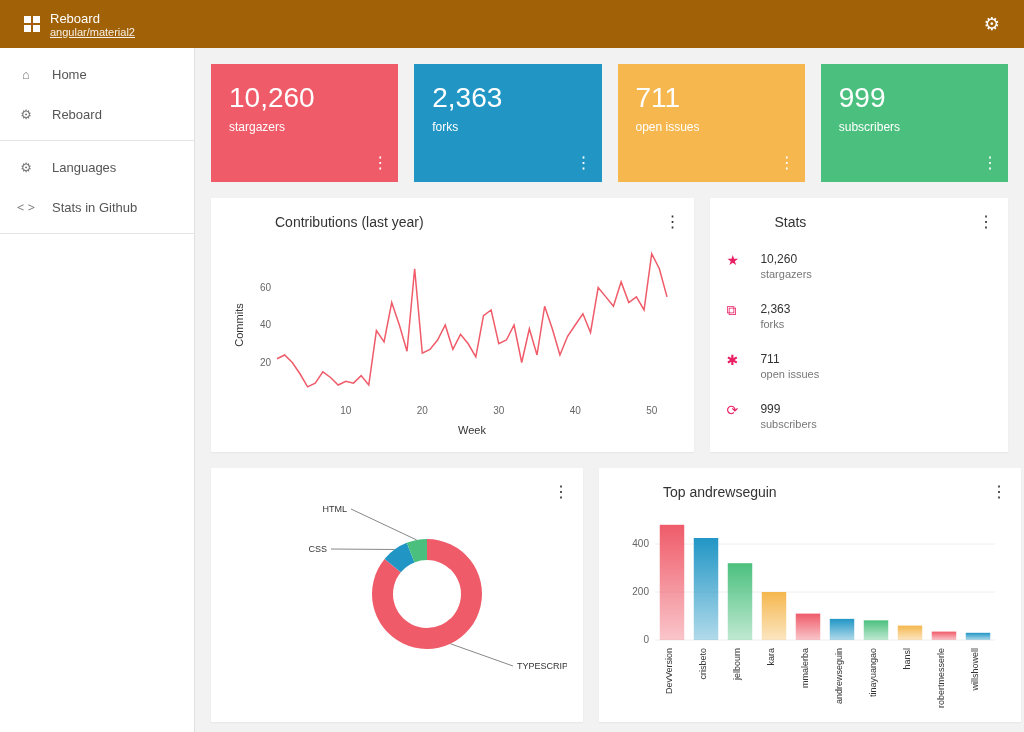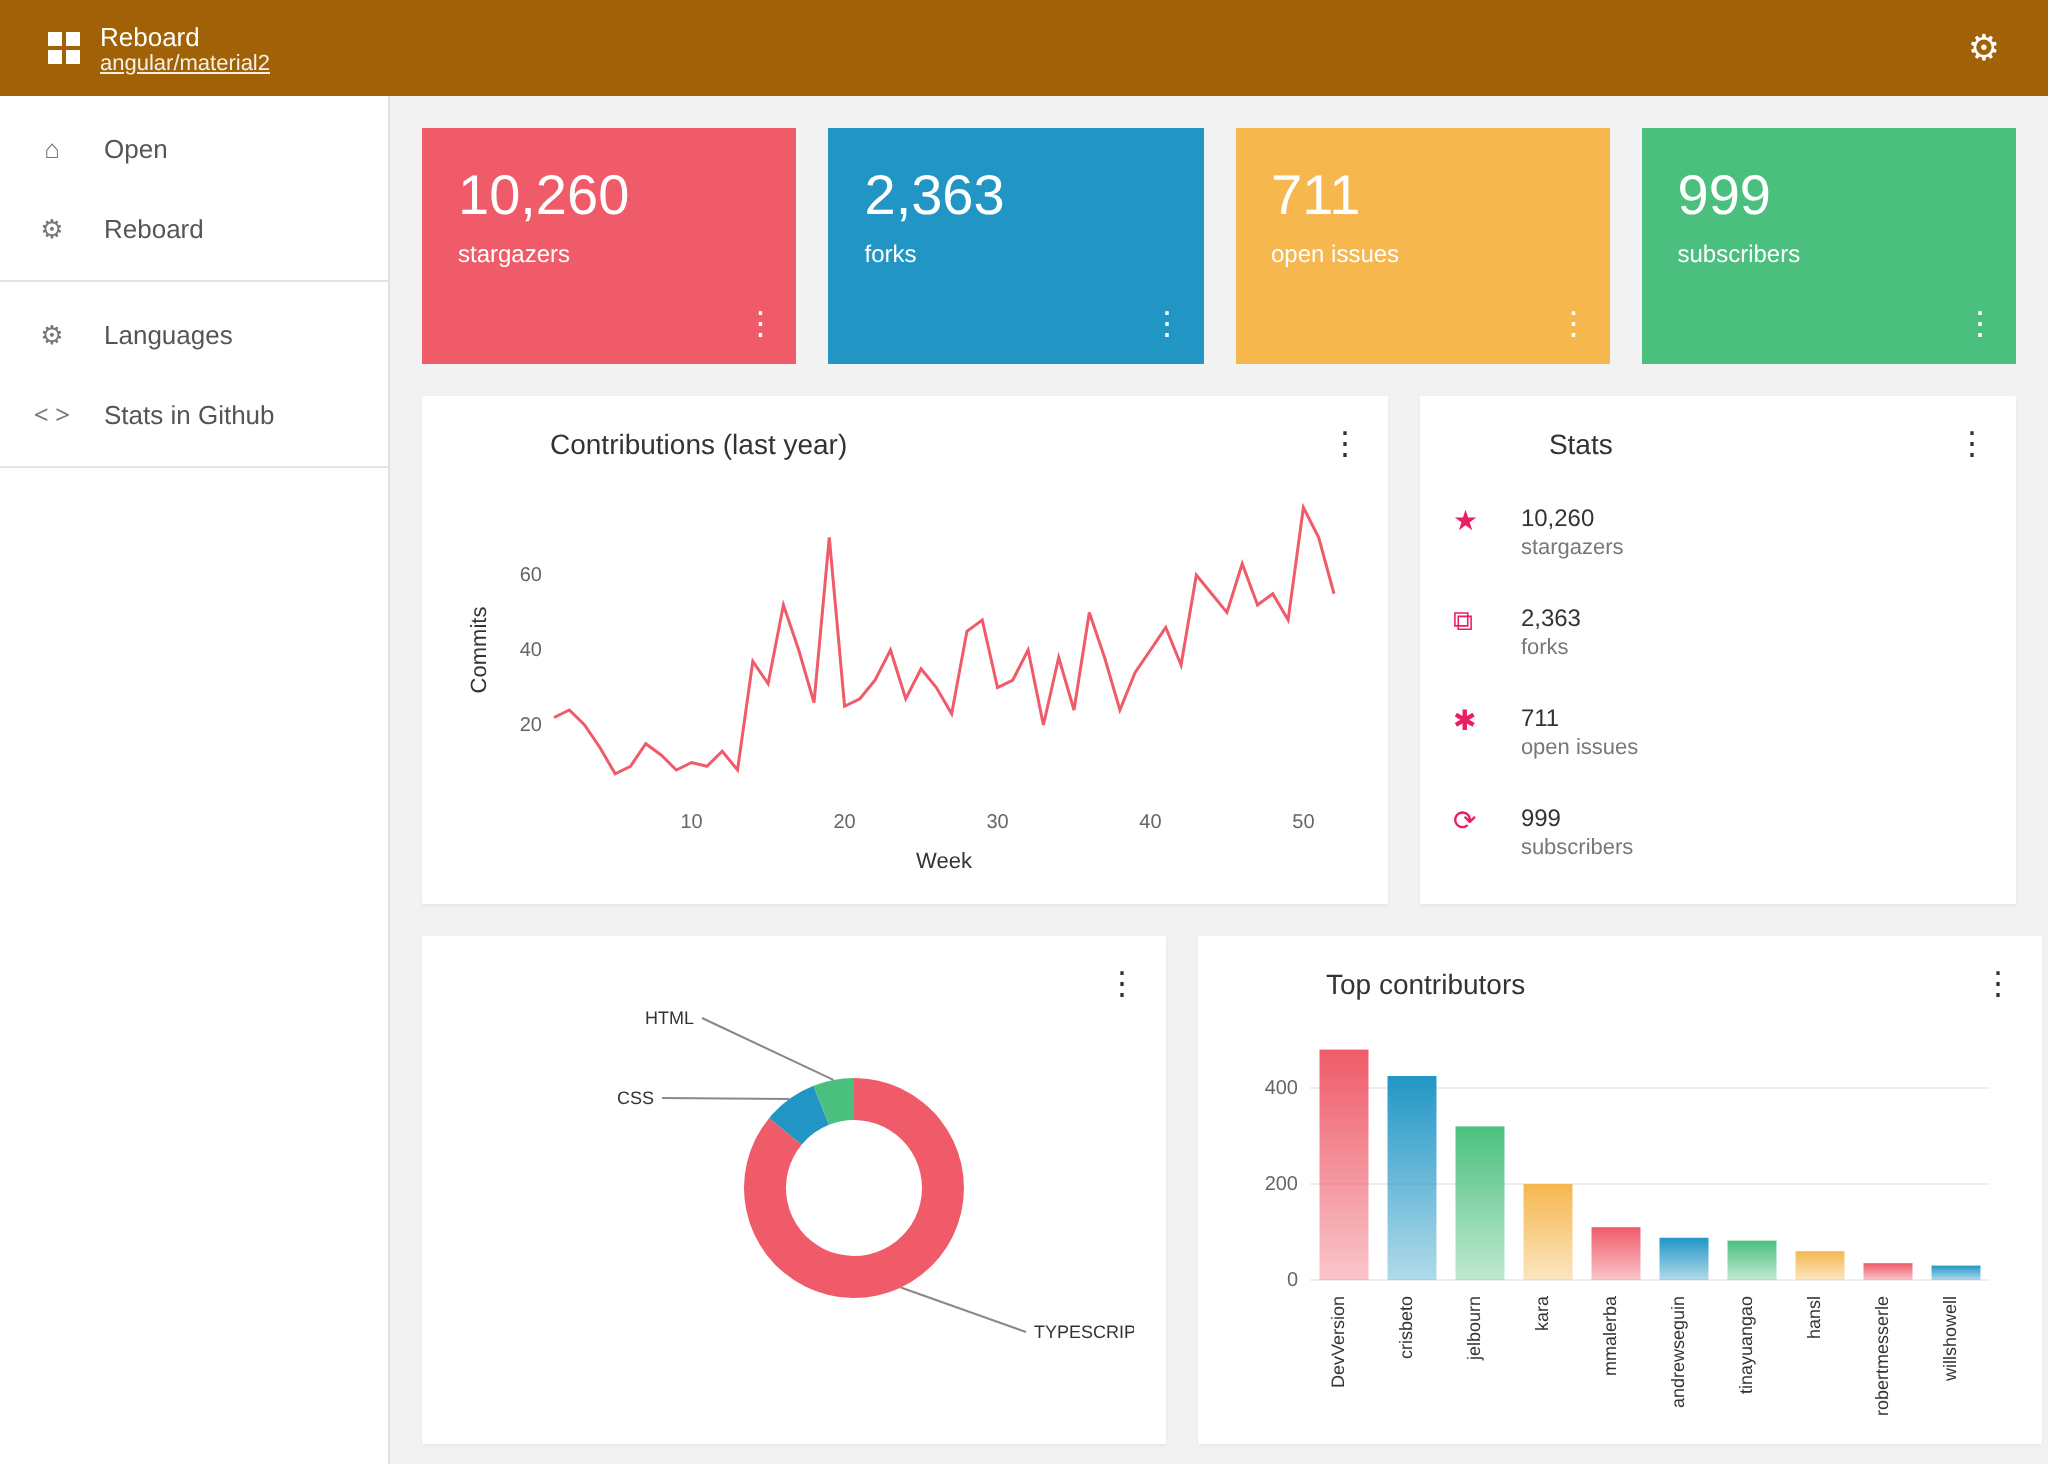--- a/index.html
+++ b/index.html
@@ -74,21 +74,21 @@
   </div>
   <div class="spacer"></div>
   <div class="gear">⚙</div>
 </div>
 
 <div class="layout">
   <div class="sidebar">
     <div class="side-group side-divider">
       <div class="side-item">
         <span class="icon">⌂</span>
-        <span>Open</span>
+        <span>Home</span>
       </div>
       <div class="side-item">
         <span class="icon">⚙</span>
         <span>Reboard</span>
       </div>
     </div>
     <div class="side-group side-divider">
       <div class="side-item">
         <span class="icon">⚙</span>
         <span>Languages</span>
@@ -187,21 +187,21 @@
             <path d="M179.7531496023427 58.86229327614619 A55 55 0 0 1 199.99999999999994 55 L199.99999999999997 76 A34 34 0 0 0 187.48376520872094 78.38759947979946 Z" fill="#4bc07e"></path>
             <line class="legend-line" x1="189.6940276977851" y1="55.974201209922136" x2="124" y2="25"></line>
             <text class="legend-text" x="120" y="28" text-anchor="end">HTML</text>
             <line class="legend-line" x1="167.67181112391398" y1="65.50406530937789" x2="104" y2="65"></line>
             <text class="legend-text" x="100" y="68" text-anchor="end">CSS</text>
             <line class="legend-line" x1="223.41786103607902" y1="159.76548788563107" x2="286" y2="182"></line>
             <text class="legend-text" x="290" y="185" text-anchor="start">TYPESCRIPT</text>
           </svg>
       </div>
       <div class="card top-card">
-        <div class="card-title">Top contributors</div>
+        <div class="card-title">Top andrewseguin</div>
         <div class="more">⋮</div>
         <svg id="top-svg" width="390" height="210">
             <line class="grid-line" x1="40" y1="140" x2="380" y2="140"></line>
             <text class="tick" x="34" y="143" text-anchor="end">0</text>
             <line class="grid-line" x1="40" y1="92" x2="380" y2="92"></line>
             <text class="tick" x="34" y="95" text-anchor="end">200</text>
             <line class="grid-line" x1="40" y1="44" x2="380" y2="44"></line>
             <text class="tick" x="34" y="47" text-anchor="end">400</text>
             <defs>
               <linearGradient id="g0" x1="0" y1="0" x2="0" y2="1">

